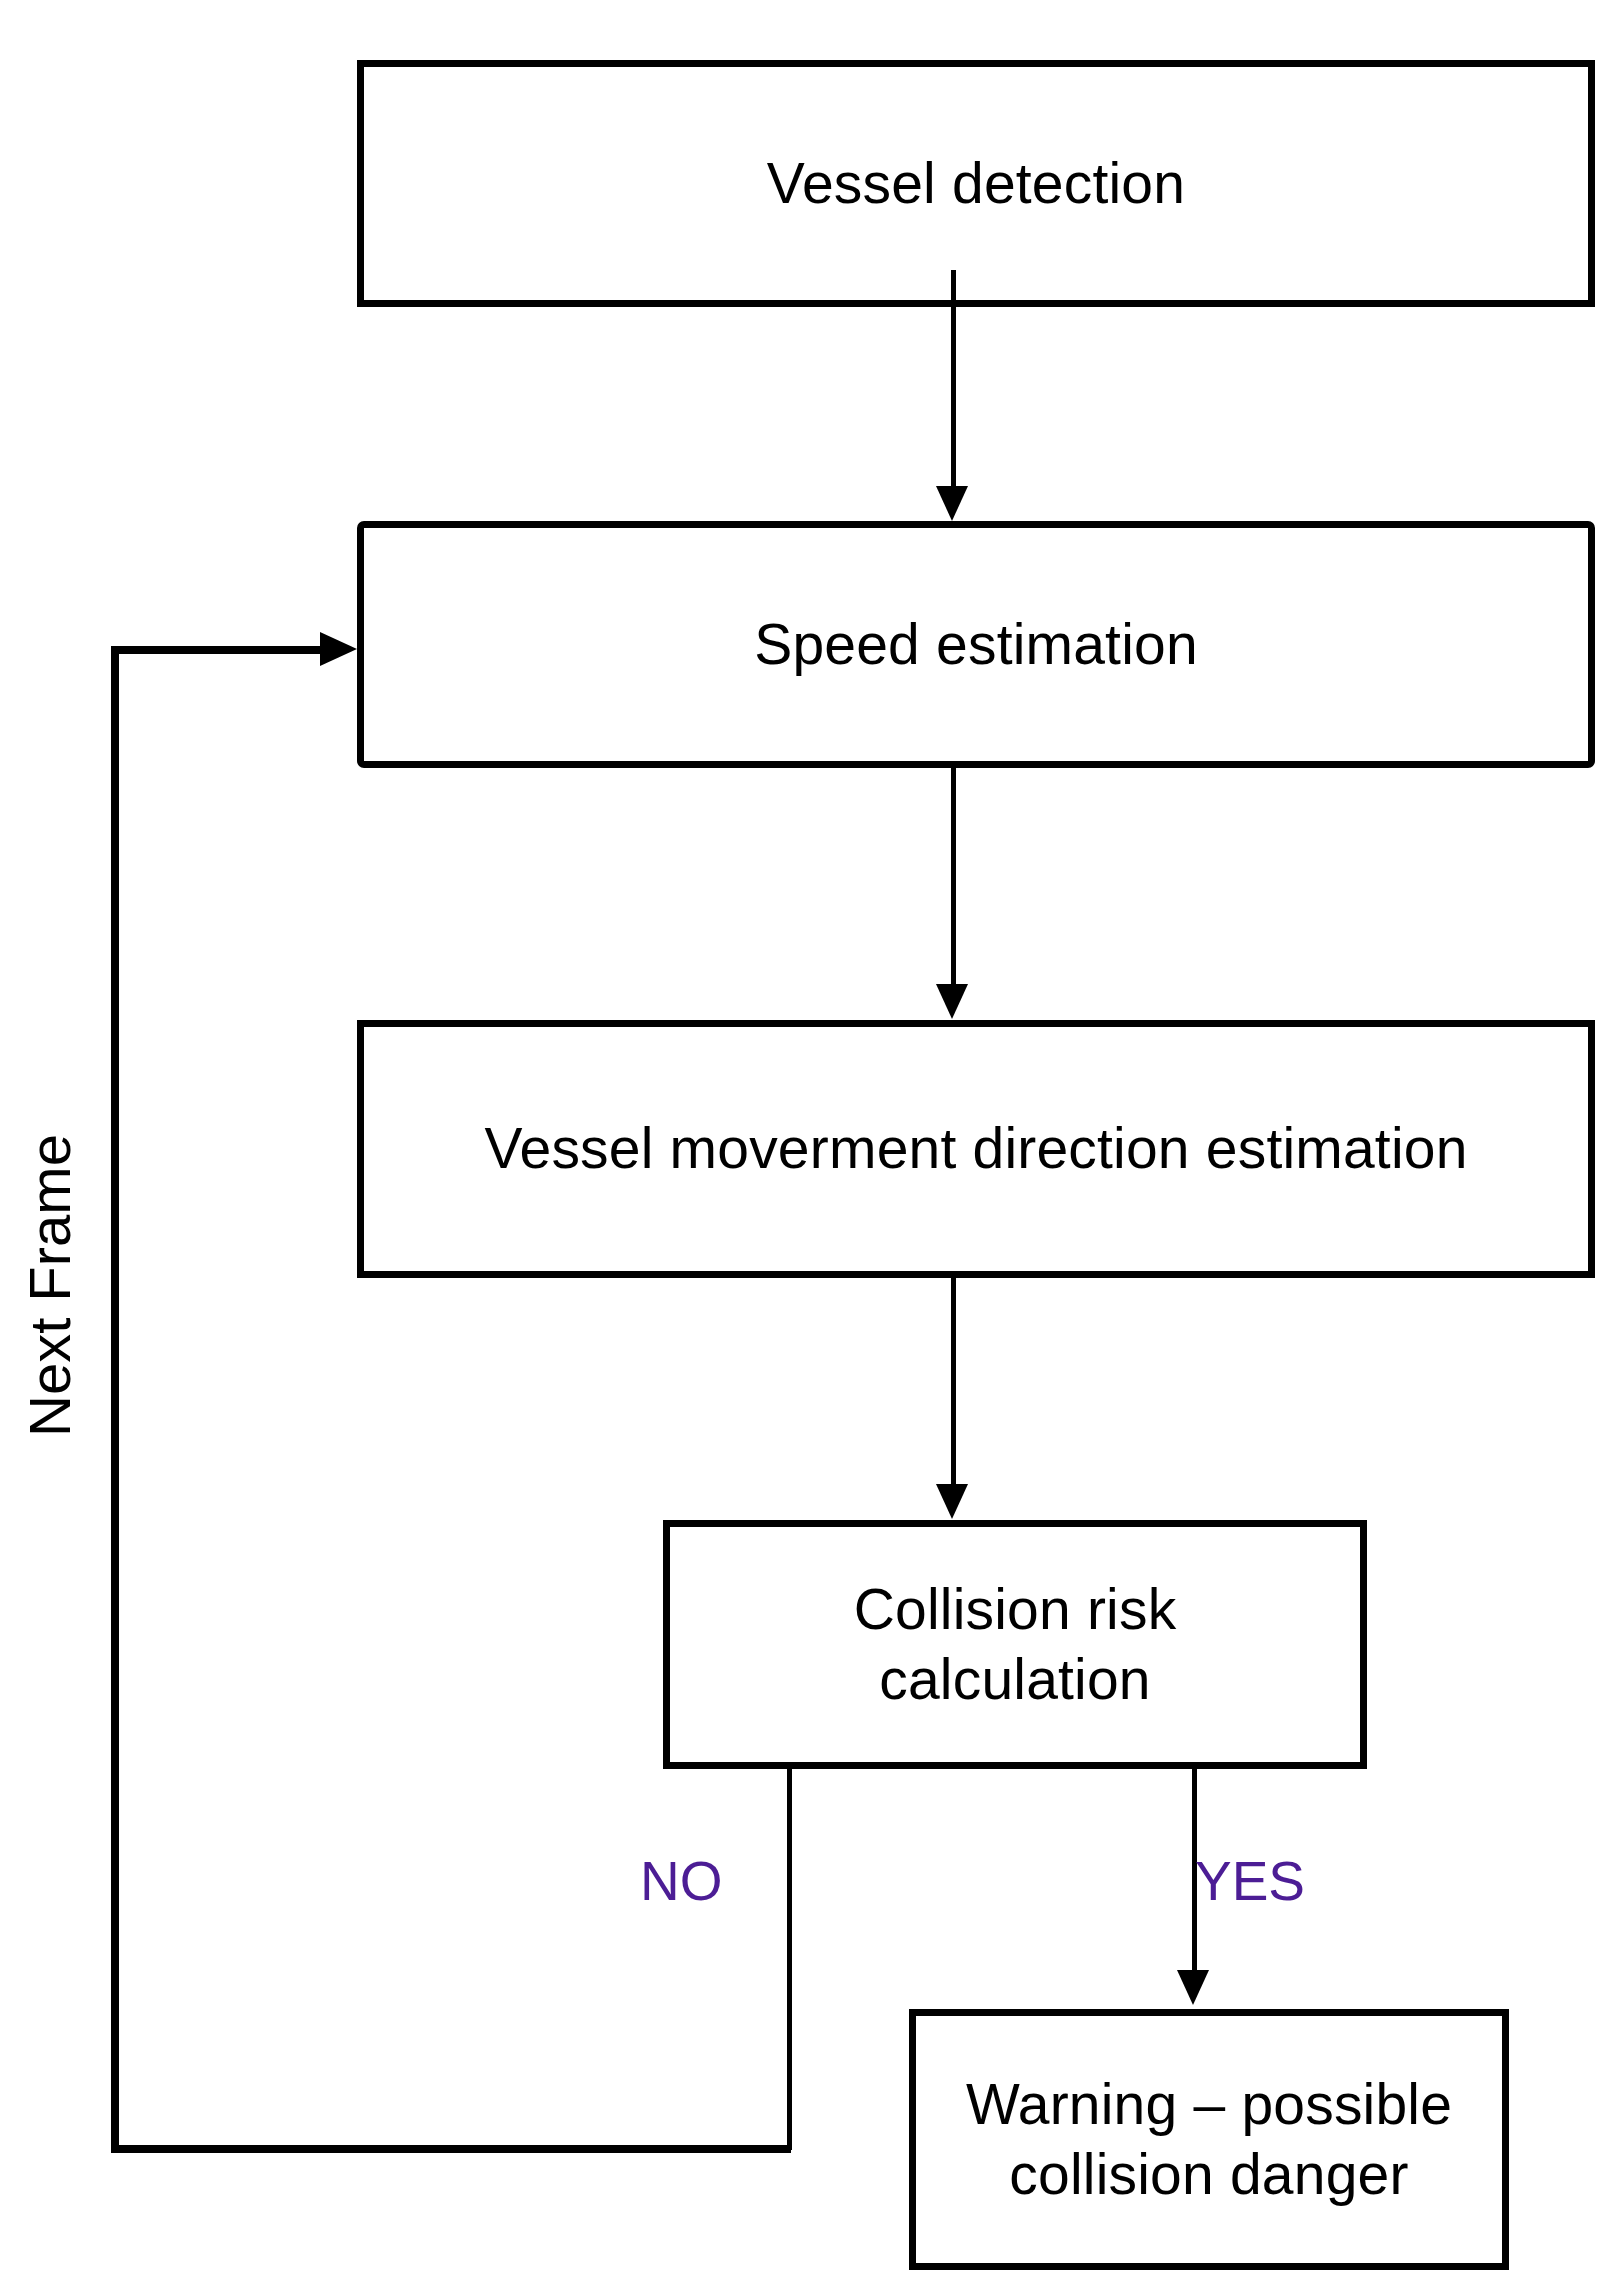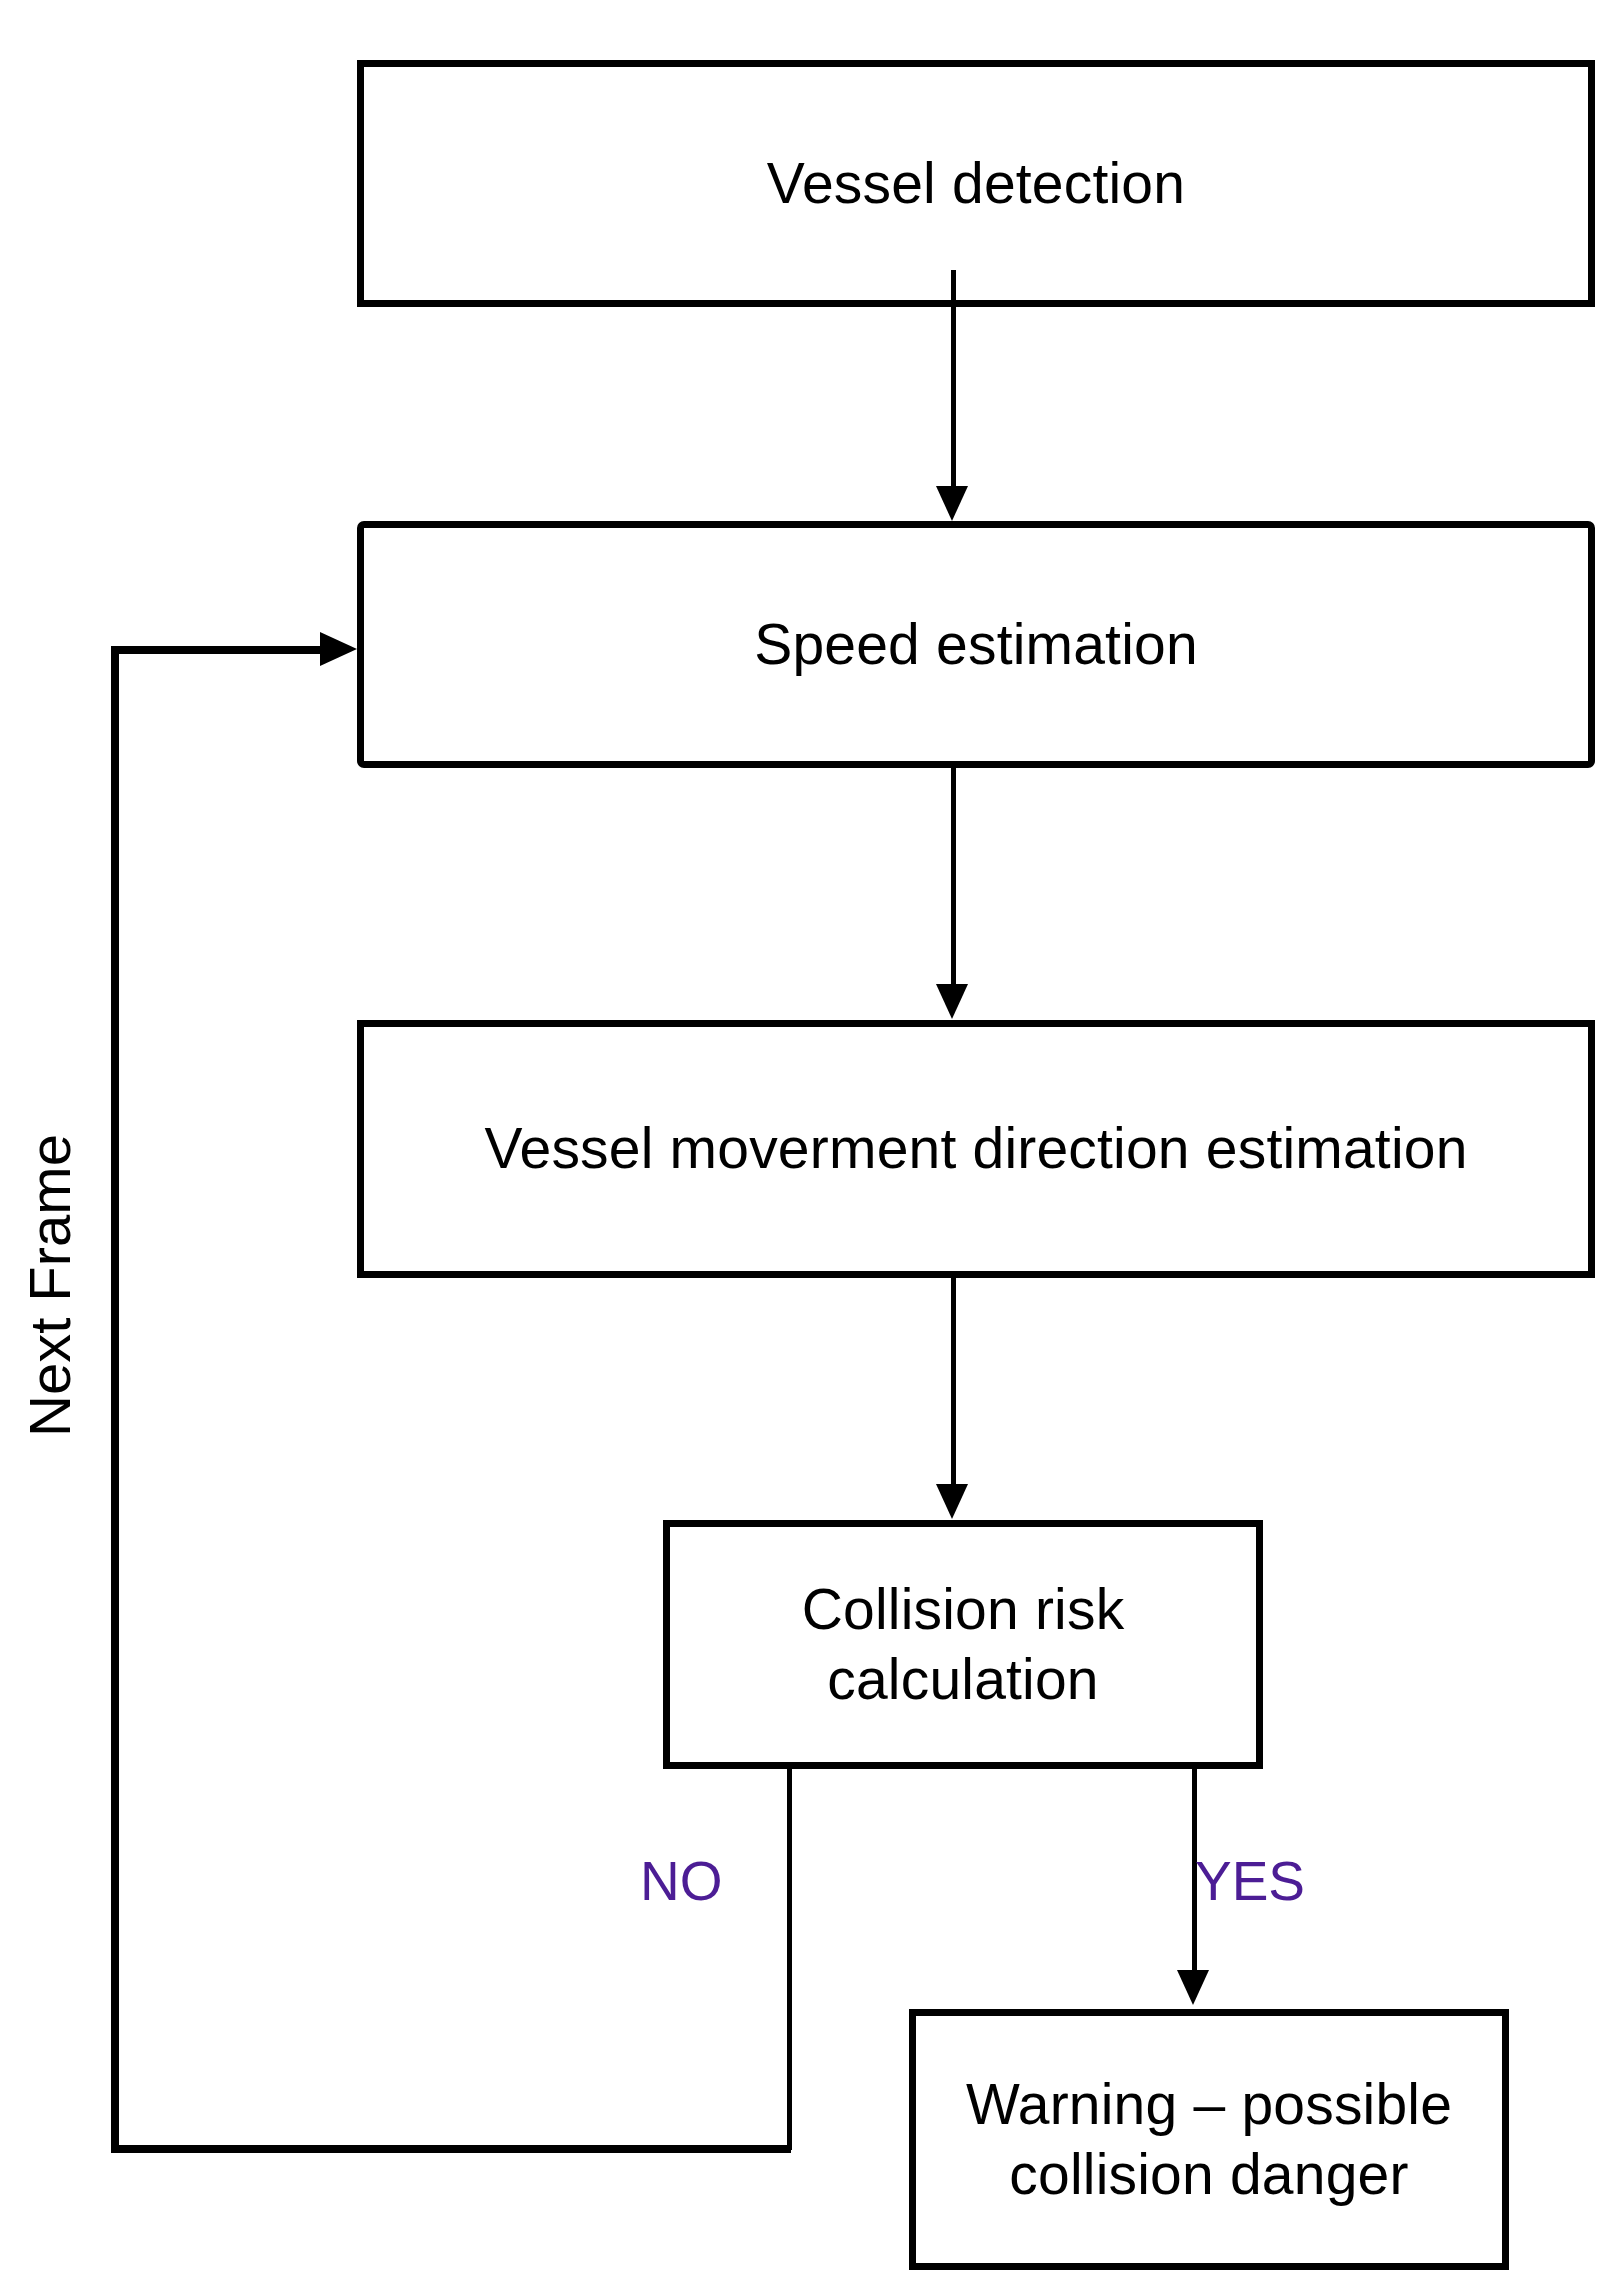--- a/index.html
+++ b/index.html
@@ -32,21 +32,21 @@
     padding: 0 10.7px;
     font-size: 57px;
     font-weight: 400;
     letter-spacing: 0.2px;
   }
 
   
   #node-vessel-detection   { left: 357px;  top: 23px;   width: 1238px; height: 247px; margin-top: 37px; }
   #node-speed-estimation   { left: 357px;  top: 521px;  width: 1238px; height: 247px; border-radius: 7px; }
   #node-direction-estimation { left: 357px; top: 1020px; width: 1238px; height: 258px; }
-  #node-collision-risk     { left: 663px;  top: 1520px; width: 600px;  height: 249px; }
+  #node-collision-risk     { left: 663px;  top: 1520px; width: 704px;  height: 249px; }
   #node-warning            { left: 909px; top: 2009px; width: 600px;  height: 261px; }
 
   
   .v-line {
     position: absolute;
     width: 4.6px;
     background: #000000;
   }
   .h-line {
     position: absolute;

